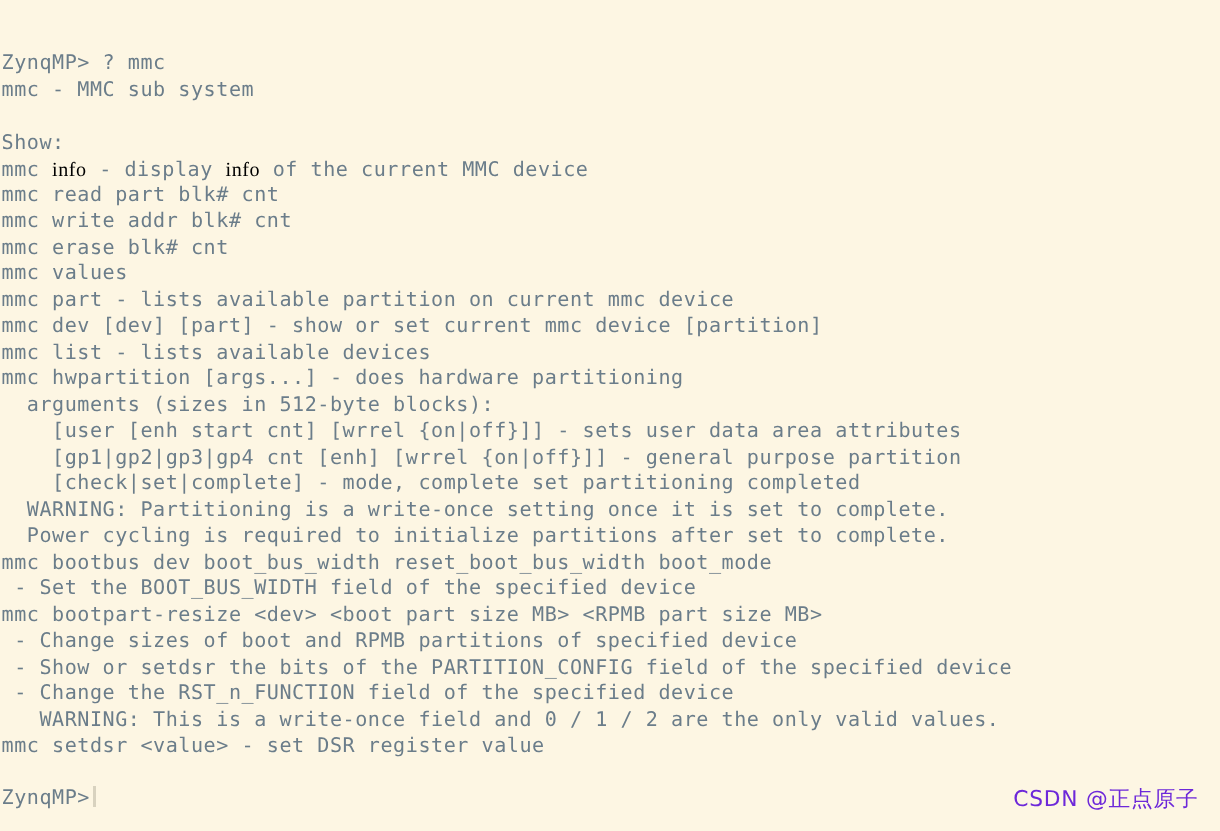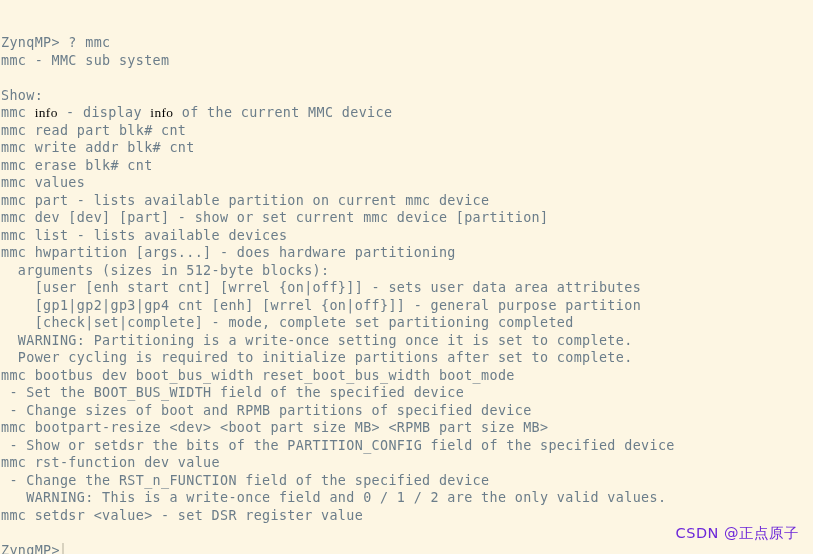--- a/index.html
+++ b/index.html
@@ -75,24 +75,23 @@
       <div class="line">mmc list - lists available devices</div>
       <div class="line">mmc hwpartition [args...] - does hardware partitioning</div>
       <div class="line">  arguments (sizes in 512-byte blocks):</div>
       <div class="line">    [user [enh start cnt] [wrrel {on|off}]] - sets user data area attributes</div>
       <div class="line">    [gp1|gp2|gp3|gp4 cnt [enh] [wrrel {on|off}]] - general purpose partition</div>
       <div class="line">    [check|set|complete] - mode, complete set partitioning completed</div>
       <div class="line">  WARNING: Partitioning is a write-once setting once it is set to complete.</div>
       <div class="line">  Power cycling is required to initialize partitions after set to complete.</div>
       <div class="line">mmc bootbus dev boot_bus_width reset_boot_bus_width boot_mode</div>
       <div class="line"> - Set the BOOT_BUS_WIDTH field of the specified device</div>
+      <div class="line">mmc bootpart-resize &lt;dev&gt; &lt;boot part size MB&gt; &lt;RPMB part size MB&gt;</div>
       <div class="line"> - Change sizes of boot and RPMB partitions of specified device</div>
-      <div class="line">mmc bootpart-resize &lt;dev&gt; &lt;boot part size MB&gt; &lt;RPMB part size MB&gt;</div>
       <div class="line"> - Show or setdsr the bits of the PARTITION_CONFIG field of the specified device</div>
-      <div class="line">mmc rst-function dev value</div>
       <div class="line"> - Change the RST_n_FUNCTION field of the specified device</div>
       <div class="line">   WARNING: This is a write-once field and 0 / 1 / 2 are the only valid values.</div>
       <div class="line">mmc setdsr &lt;value&gt; - set DSR register value</div>
       <div class="line"></div>
       <div class="line">ZynqMP&gt;<span class="cursor"></span></div>
     </div>
   <div id="watermark">CSDN @正点原子</div>
 </div>
 
 </body></html>

